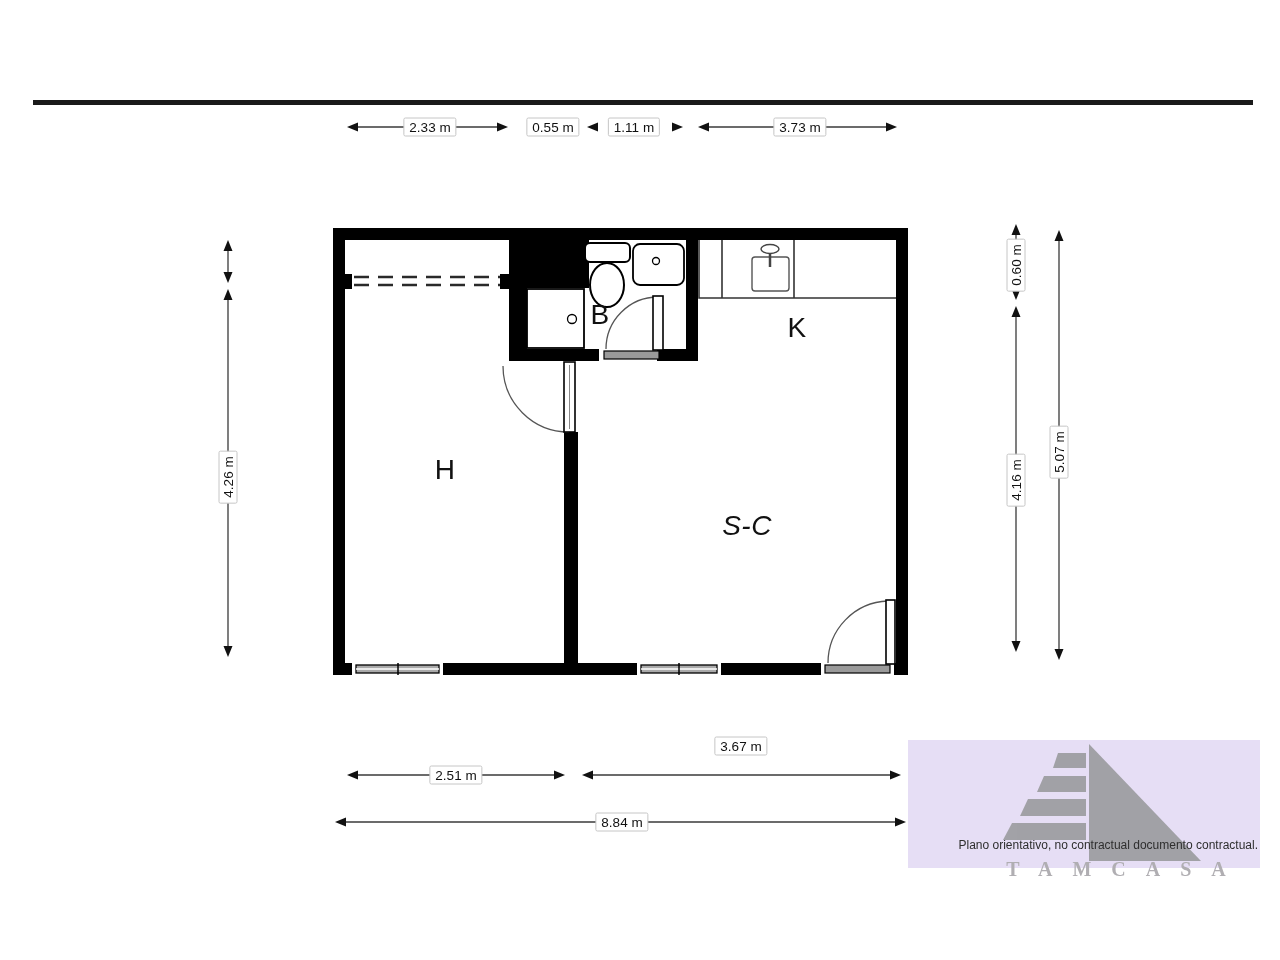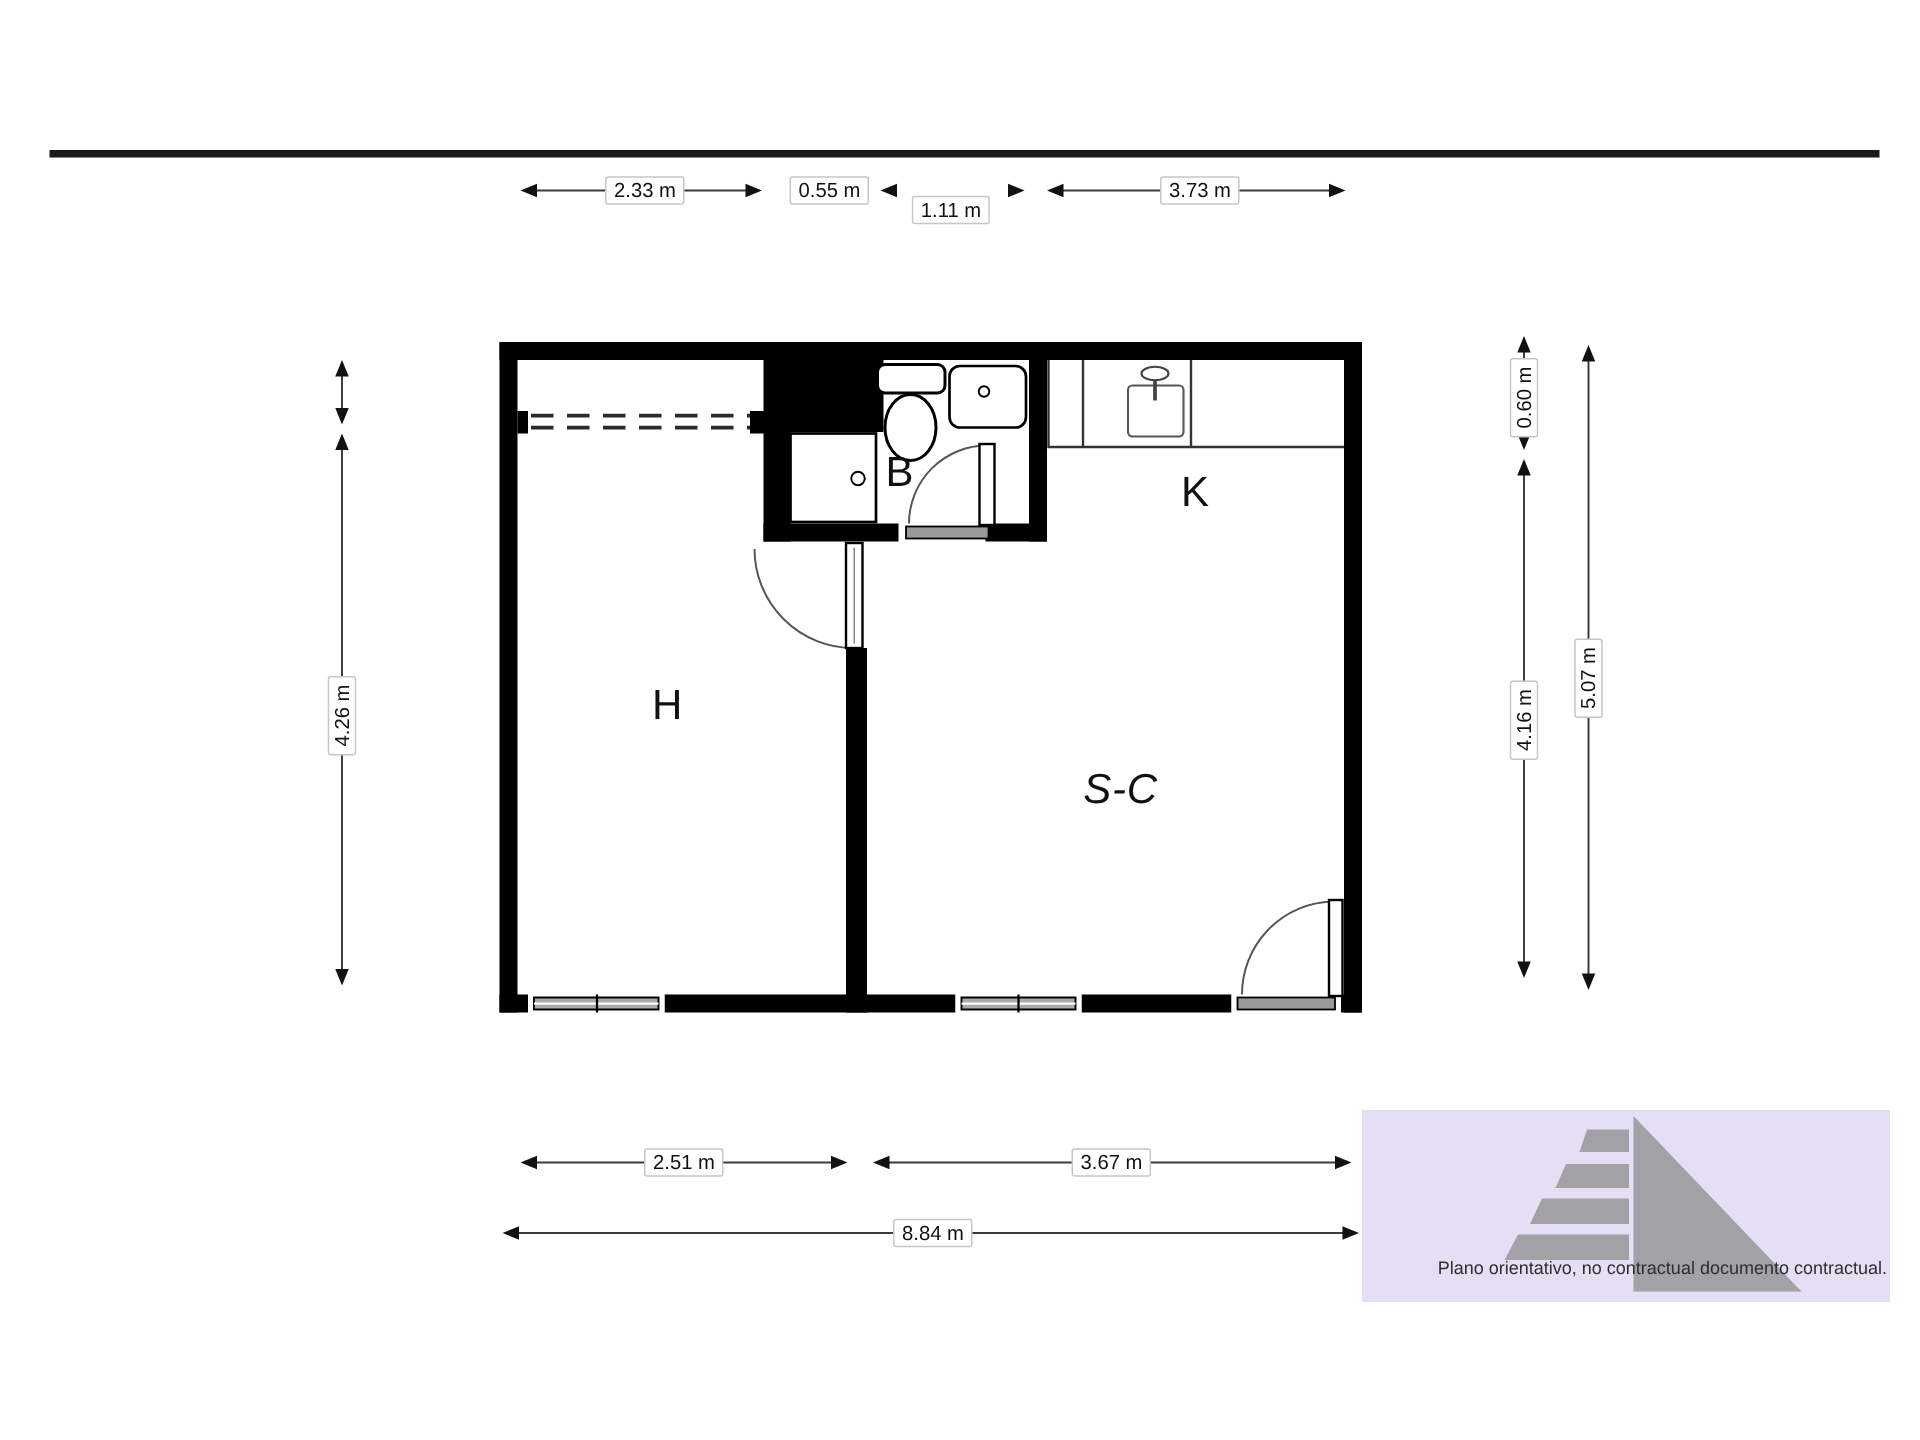--- a/index.html
+++ b/index.html
@@ -177,28 +177,29 @@
     </g>
   </svg>
 
   <div class="room-label" style="left:445px;top:470px;">H</div>
   <div class="room-label" style="left:600px;top:315px;">B</div>
   <div class="room-label" style="left:797px;top:328px;">K</div>
   <div class="room-label" style="left:747px;top:526px;font-style:italic;">S-C</div>
 
   <div class="dim-label" style="left:430px;top:127px;">2.33 m</div>
   <div class="dim-label" style="left:553px;top:127px;">0.55 m</div>
-  <div class="dim-label" style="left:634px;top:140px;">1.11 m</div>
+  <div class="dim-label" style="left:634px;top:127px;">1.11 m</div>
   <div class="dim-label" style="left:800px;top:127px;">3.73 m</div>
 
   <div class="dim-label" style="left:456px;top:775px;">2.51 m</div>
-  <div class="dim-label" style="left:741px;top:775px;">3.67 m</div>
+  <div class="dim-label" style="left:741px;top:746px;">3.67 m</div>
   <div class="dim-label" style="left:622px;top:822px;">8.84 m</div>
 
   <div class="dim-label vert" style="left:228px;top:477px;">4.26 m</div>
 
   <div class="dim-label vert" style="left:1016px;top:265px;">0.60 m</div>
   <div class="dim-label vert" style="left:1016px;top:480px;">4.16 m</div>
   <div class="dim-label vert" style="left:1059px;top:452px;">5.07 m</div>
 
   <div class="wm-disclaimer">Plano orientativo, no contractual documento contractual.</div>
+  <div class="wm-brand">TAMCASA</div>
 
 </div>
 
 </body></html>

